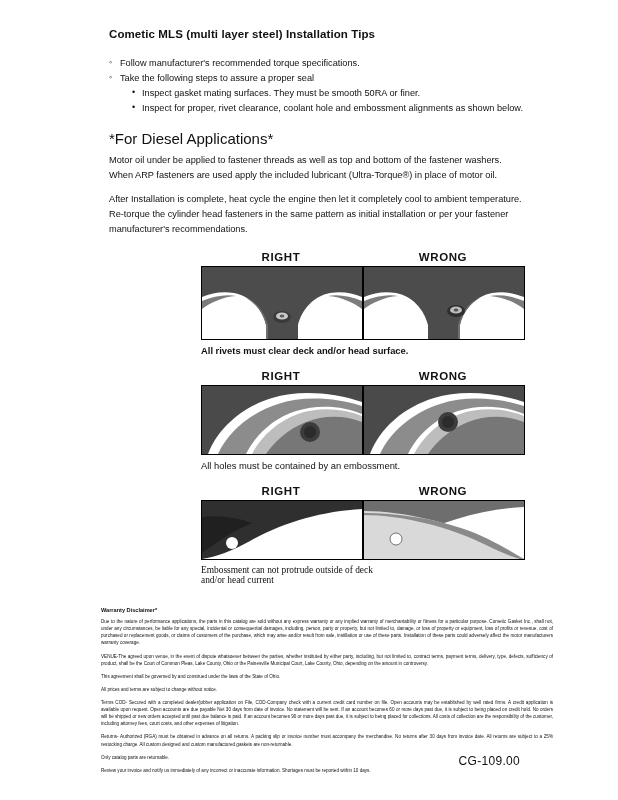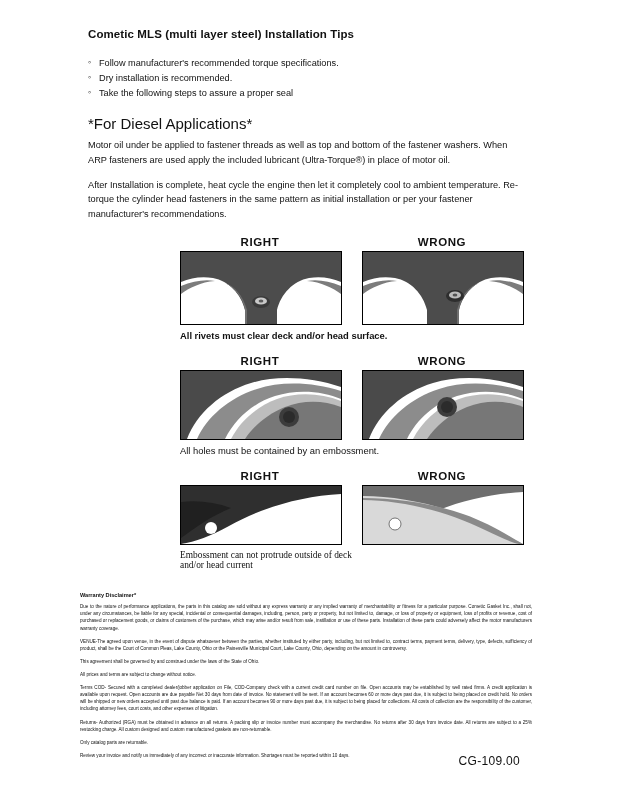--- a/index.html
+++ b/index.html
@@ -7,21 +7,21 @@
     width:618px;height:800px;
     font-family:"Liberation Sans", sans-serif;
     color:#111;
     position:relative;
     overflow:hidden;
   }
   .page{
     position:relative;
     width:566px;height:800px;
     box-sizing:border-box;
-    padding:28px 42px 10px 20px;
+    padding:28px 42px 10px 41px;
   }
   h1.title{
     font-size:11.5px;
     font-weight:bold;
     margin:0 0 9px 68px;
     letter-spacing:0.1px;
   }
   ul.bullets{
     list-style:none;
     margin:16px 0 0 68px;
@@ -70,21 +70,21 @@
 
   
   .figures{
     position:relative;
     margin-top:14px;
     margin-left:68px;
   }
   .figrow{
     position:relative;
     display:flex;
-    gap:22px;
+    gap:2px;
   }
   .figcol{width:160px;}
   .figlabel{
     text-align:center;
     font-size:11.5px;
     font-weight:bold;
     letter-spacing:0.6px;
     margin:0 0 3px 0;
   }
   .fig{
@@ -139,23 +139,26 @@
 </style>
 </head>
 <body>
 
 <div class="page">
 
   <h1 class="title">Cometic MLS (multi layer steel) Installation Tips</h1>
 
   <ul class="bullets">
     <li>Follow manufacturer's recommended torque specifications.</li>
-    <li>Dry installation is recommended.</li>
     <li>
       <span>Take the following steps to assure a proper seal</span>
+      <ul class="sub">
+        <li>Inspect gasket mating surfaces.  They must be smooth 50RA or finer.</li>
+        <li>Inspect for proper, rivet clearance, coolant hole and embossment alignments as shown below.</li>
+      </ul>
     </li>
   </ul>
 
   <h2 class="subhead">*For Diesel Applications*</h2>
   <p class="body">Motor oil under be applied to fastener threads as well as top and bottom of the fastener washers. When ARP fasteners are used apply the included lubricant (Ultra-Torque®) in place of motor oil.</p>
   <p class="body">After Installation is complete, heat cycle the engine then let it completely cool to ambient temperature. Re-torque the cylinder head fasteners in the same pattern as initial installation or per your fastener manufacturer's recommendations.</p>
 
   <div class="figures">
 
     <div class="figrow" style="margin-left:92px;">

